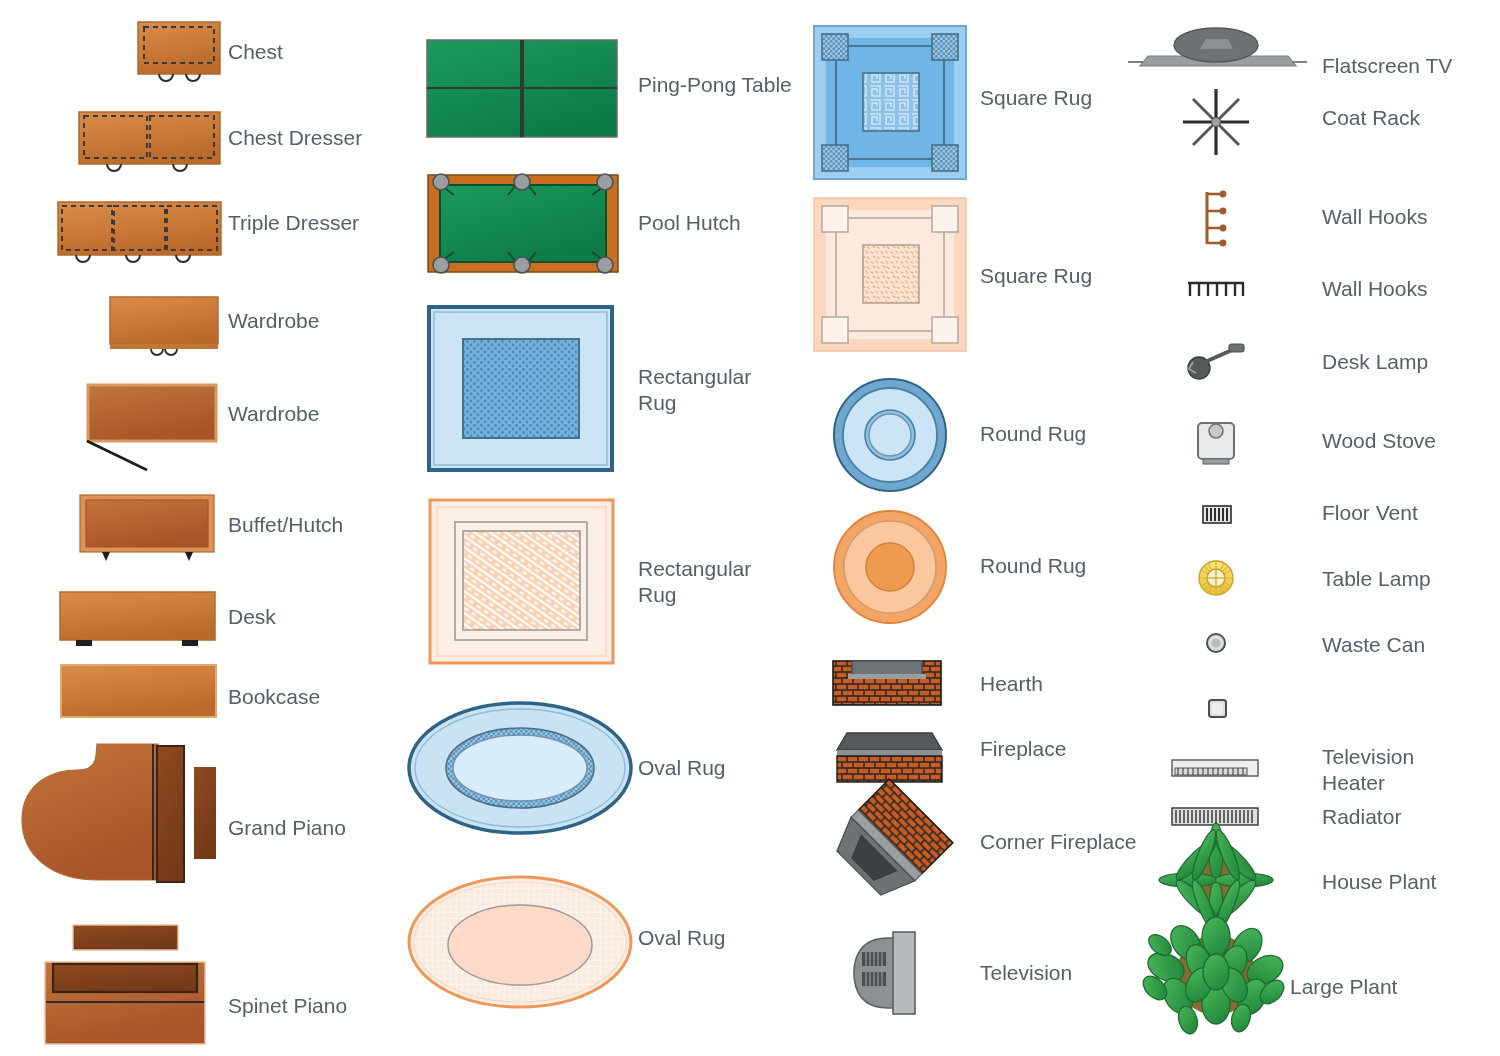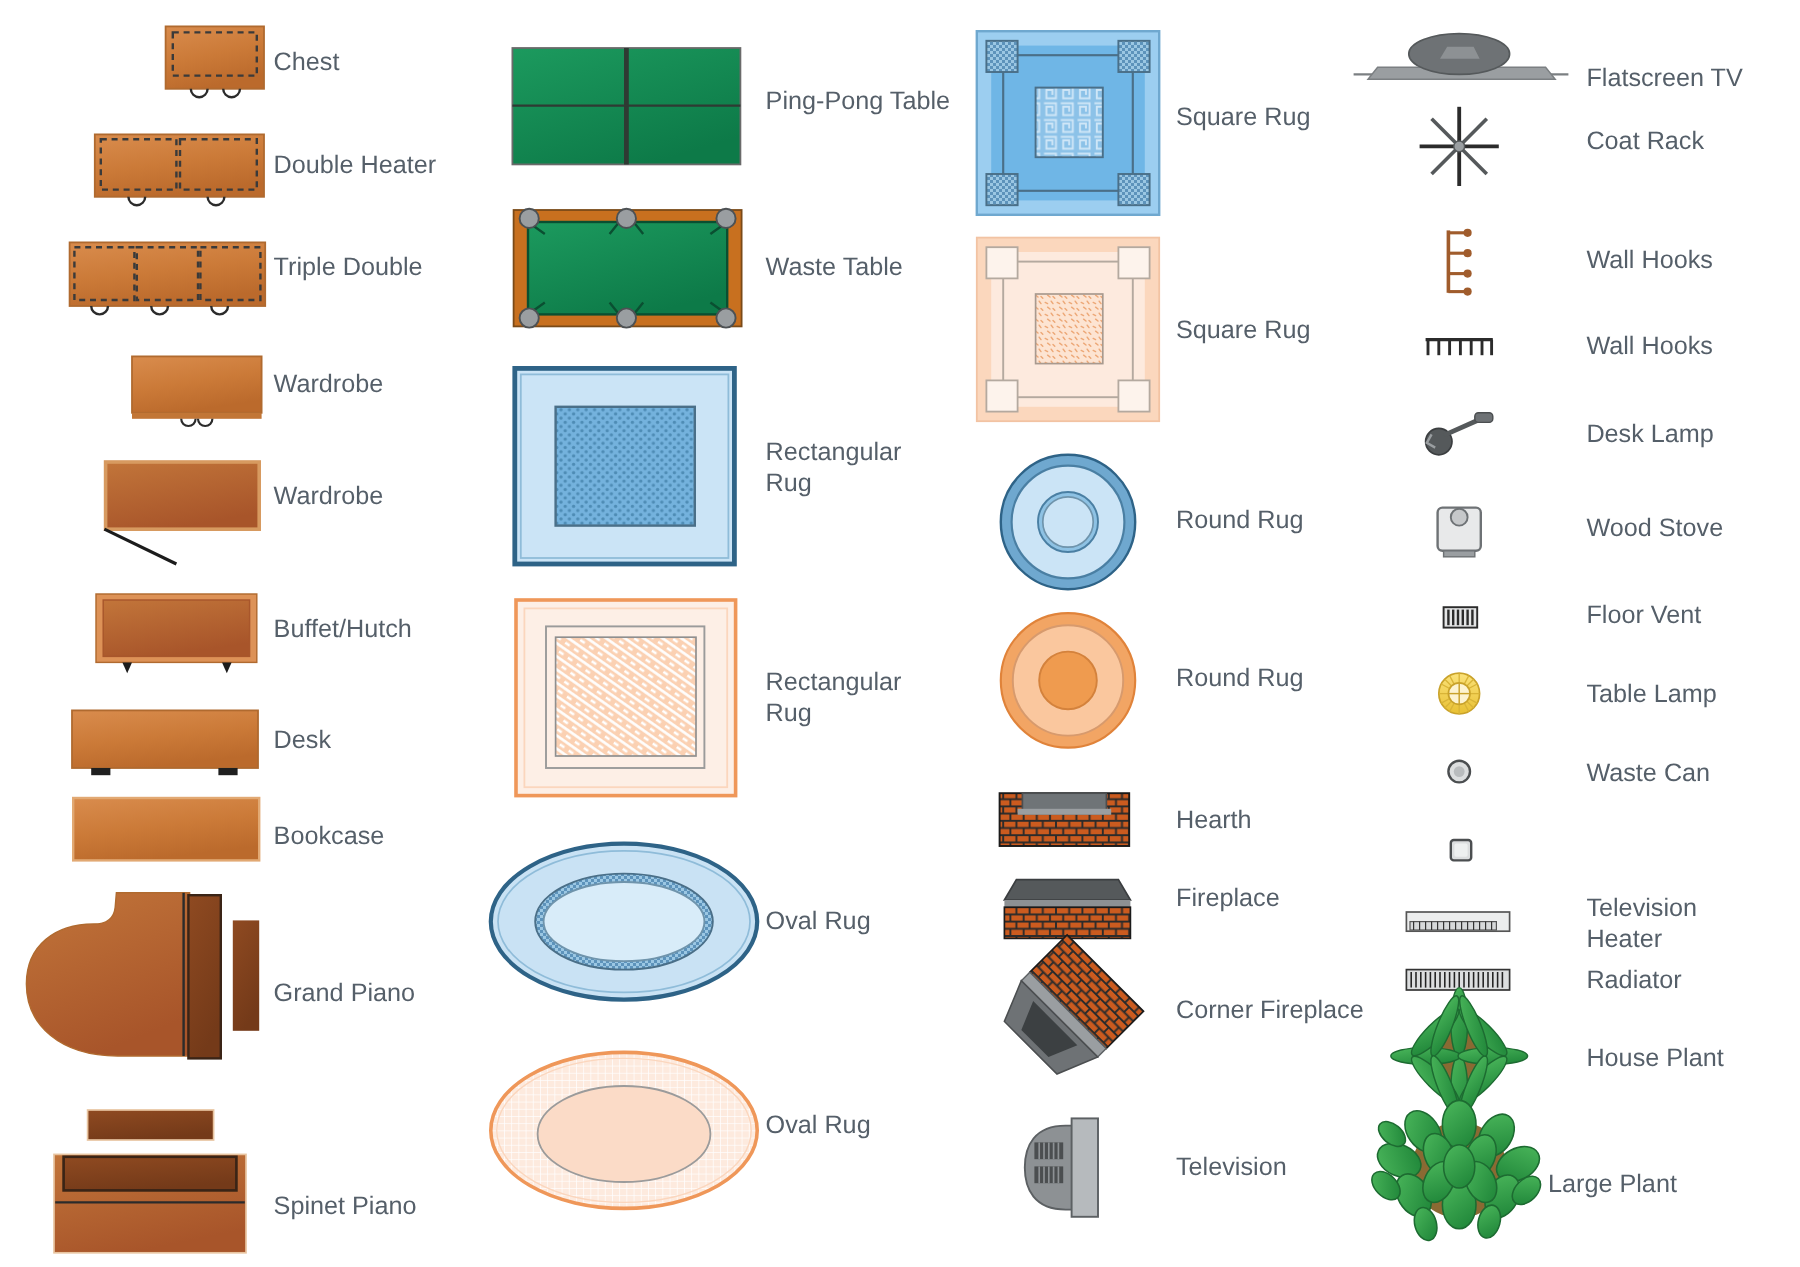--- a/index.html
+++ b/index.html
@@ -462,32 +462,32 @@
       <ellipse cx="1155" cy="988" rx="9" ry="14" transform="rotate(-45 1155 988)"></ellipse>
       <ellipse cx="1272" cy="992" rx="9" ry="14" transform="rotate(45 1272 992)"></ellipse>
       <ellipse cx="1188" cy="1020" rx="9" ry="14" transform="rotate(-15 1188 1020)"></ellipse>
       <ellipse cx="1241" cy="1018" rx="9" ry="14" transform="rotate(15 1241 1018)"></ellipse>
       <ellipse cx="1160" cy="945" rx="8" ry="13" transform="rotate(-50 1160 945)"></ellipse>
     </g>
   </g>
 </svg>
 
 <div class="label" style="left:228px;top:39px">Chest</div>
-<div class="label" style="left:228px;top:125px">Double Heater</div>
-<div class="label" style="left:228px;top:210px">Triple Double</div>
+<div class="label" style="left:228px;top:125px">Chest Dresser</div>
+<div class="label" style="left:228px;top:210px">Triple Dresser</div>
 <div class="label" style="left:228px;top:308px">Wardrobe</div>
 <div class="label" style="left:228px;top:401px">Wardrobe</div>
 <div class="label" style="left:228px;top:512px">Buffet/Hutch</div>
 <div class="label" style="left:228px;top:604px">Desk</div>
 <div class="label" style="left:228px;top:684px">Bookcase</div>
 <div class="label" style="left:228px;top:815px">Grand Piano</div>
 <div class="label" style="left:228px;top:993px">Spinet Piano</div>
 
 <div class="label" style="left:638px;top:72px">Ping-Pong Table</div>
-<div class="label" style="left:638px;top:210px">Waste Table</div>
+<div class="label" style="left:638px;top:210px">Pool Hutch</div>
 <div class="label" style="left:638px;top:364px">Rectangular
 Rug</div>
 <div class="label" style="left:638px;top:556px">Rectangular
 Rug</div>
 <div class="label" style="left:638px;top:755px">Oval Rug</div>
 <div class="label" style="left:638px;top:925px">Oval Rug</div>
 
 <div class="label" style="left:980px;top:85px">Square Rug</div>
 <div class="label" style="left:980px;top:263px">Square Rug</div>
 <div class="label" style="left:980px;top:421px">Round Rug</div>

